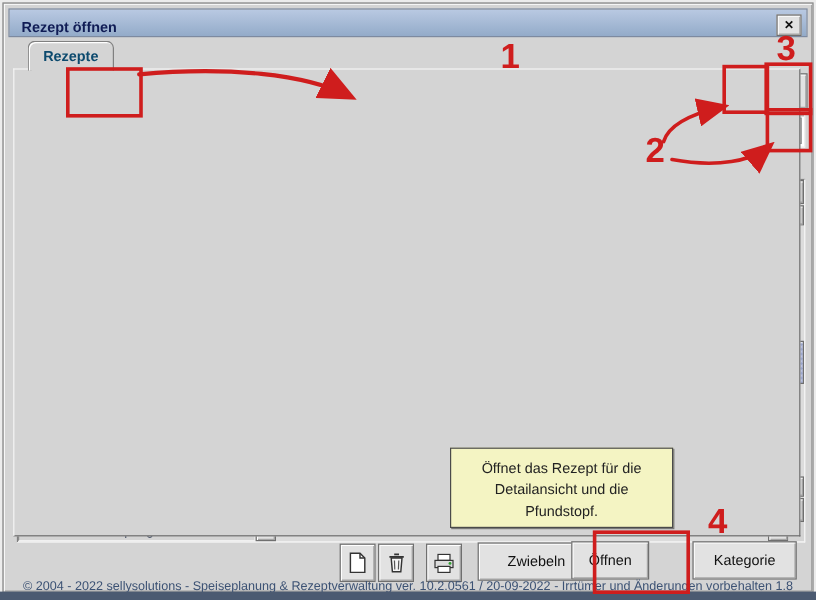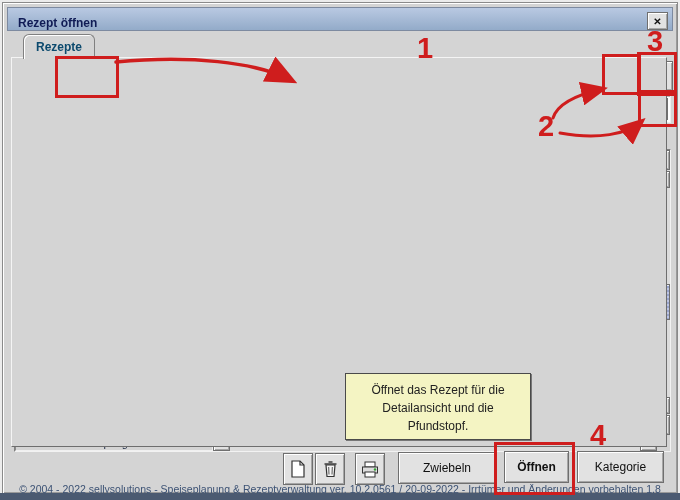--- a/index.html
+++ b/index.html
@@ -83,28 +83,28 @@
   .jbar{display:block;width:7px;height:0;border-top:2px solid #222;margin:1px auto;}
   .statuscell{position:absolute;left:12px;top:432px;width:198px;height:16px;background:#d4d4d4;
     border:1px solid;border-color:#8a8a8a #f0f0f0 #f0f0f0 #8a8a8a;box-sizing:border-box;
     font-size:11px;color:#1d2a44;display:flex;align-items:center;justify-content:center;}
   .hleft{left:210px;top:432px;height:16px;color:#8f8f8f;}
   .htrack{position:absolute;left:227px;top:432px;width:410px;height:16px;background:#dcdcdc;}
   .hright{left:637px;top:432px;height:16px;color:#8f8f8f;}
   .hcorner{position:absolute;left:654px;top:432px;width:13px;height:16px;background:#d4d4d4;}
 
   
-  .tooltip{position:absolute;left:342px;top:370px;width:186px;height:67px;background:#f4f4c3;
+  .tooltip{position:absolute;left:372px;top:370px;width:186px;height:67px;background:#f4f4c3;
     border:1px solid #4a4a4a;box-shadow:1px 1px 0 #777;z-index:20;
     font-size:12px;color:#222;text-align:center;padding-top:7px;box-sizing:border-box;line-height:18px;}
 
   
   .icobtn{position:absolute;top:450px;width:28px;height:30px;display:flex;align-items:center;justify-content:center;}
   .btn-copy{left:395px;top:449px;width:96px;height:30px;}
-  .btn-open{left:501px;top:448px;width:63px;height:30px;font-weight:bold;}
+  .btn-open{left:473px;top:448px;width:63px;height:30px;}
   .btn-cancel{left:574px;top:448px;width:85px;height:30px;}
   .footer{position:absolute;left:4px;top:480px;width:666px;text-align:center;
     font-size:10.5px;color:#3c5274;}
 
   
   .redbox{position:absolute;border:3px solid #cf1d1d;z-index:30;}
   .reddigit{position:absolute;font-size:29px;font-weight:bold;color:#cf1d1d;z-index:31;line-height:1;}
   .overlay{position:absolute;left:0;top:0;width:680px;height:500px;pointer-events:none;z-index:29;}
 </style>
 </head>

